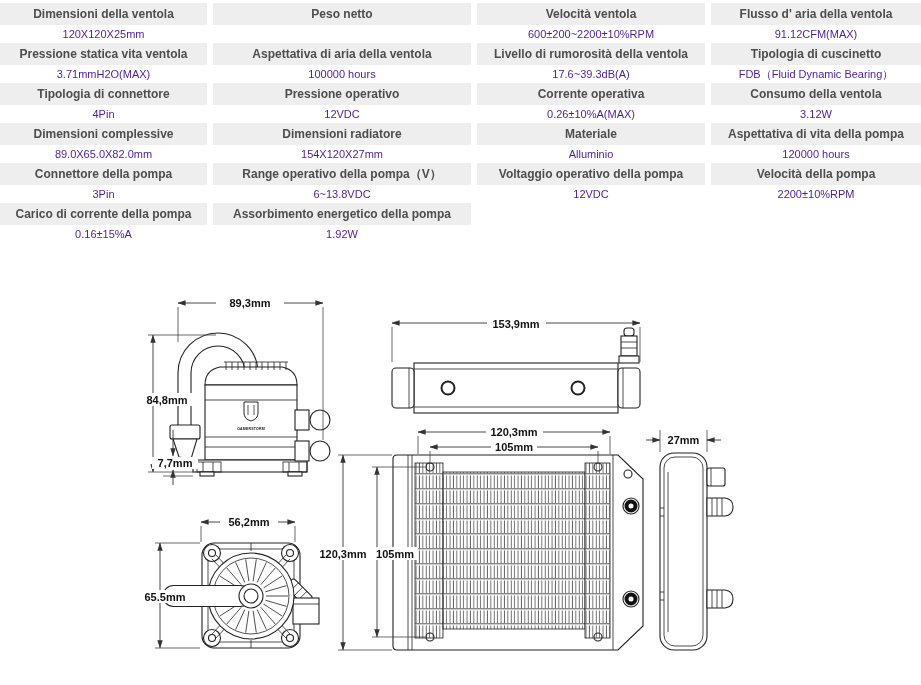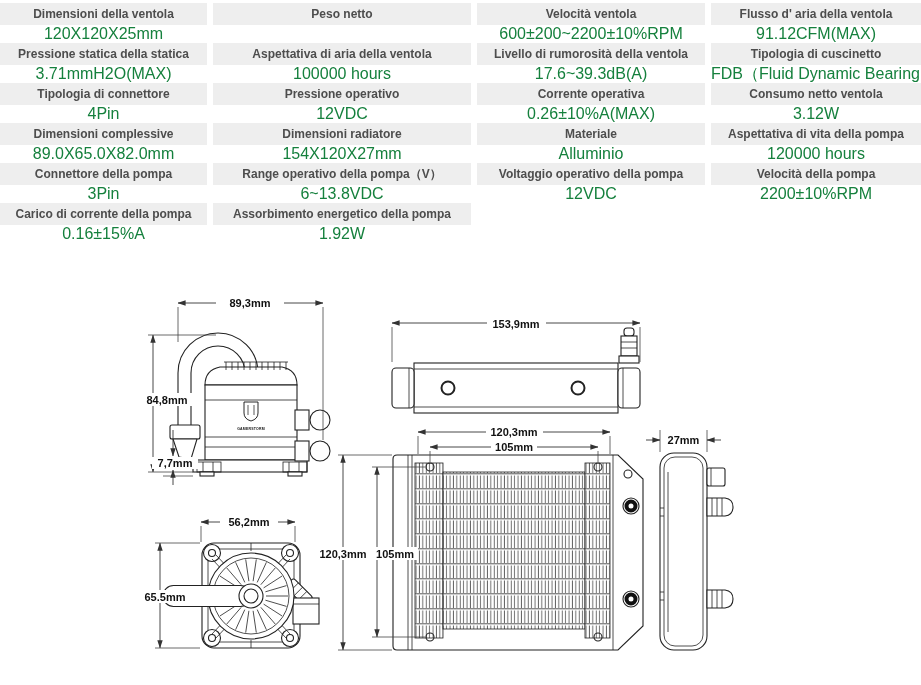--- a/index.html
+++ b/index.html
@@ -3,21 +3,21 @@
 <meta charset="utf-8">
 <style>
   html,body{margin:0;padding:0;background:#fff;}
   body{width:921px;height:685px;position:relative;overflow:hidden;
        font-family:"Liberation Sans","DejaVu Sans",sans-serif;}
   .spec-table{position:absolute;top:3px;left:0;width:921px;
     display:grid;grid-template-columns:207px 258px 228px 210px;column-gap:6px;}
   .spec-cell{display:flex;flex-direction:column;justify-content:space-between;}
   .cell-h{height:22px;line-height:22px;text-align:center;background:#eeeeee;
     color:#4d4d4d;font-size:12px;font-weight:bold;white-space:nowrap;overflow:hidden;}
-  .cell-v{height:18px;line-height:18px;text-align:center;color:#15803d;font-size:16px;white-space:nowrap;}
+  .cell-v{height:18px;line-height:18px;text-align:center;color:#4c1d95;font-size:11px;white-space:nowrap;}
   .diagram{position:absolute;top:280px;left:0;}
   .ln{fill:none;stroke:#222;stroke-width:1.1;}
   .thin{fill:none;stroke:#222;stroke-width:0.8;}
   .wf{fill:#fff;stroke:#222;stroke-width:1.1;}
   .dim-line{fill:none;stroke:#333;stroke-width:0.9;marker-start:url(#arr);marker-end:url(#arr);}
   .dim-end{fill:none;stroke:#333;stroke-width:0.9;marker-end:url(#arr);}
   .dim-start{fill:none;stroke:#333;stroke-width:0.9;marker-start:url(#arr);}
   .ext{fill:none;stroke:#444;stroke-width:0.8;}
   .dimtxt{font-family:"Liberation Sans","DejaVu Sans",sans-serif;font-size:11px;font-weight:bold;
     fill:#111;text-anchor:middle;}
@@ -39,21 +39,21 @@
   <div class="spec-cell" style="grid-row:1;grid-column:3">
       <div class="cell-h">Velocità ventola</div>
       <div class="cell-v">600±200~2200±10%RPM</div>
     </div>
   <div class="spec-cell" style="grid-row:1;grid-column:4">
       <div class="cell-h">Flusso d' aria della ventola</div>
       <div class="cell-v">91.12CFM(MAX)</div>
     </div>
 
   <div class="spec-cell" style="grid-row:2;grid-column:1">
-      <div class="cell-h">Pressione statica della statica</div>
+      <div class="cell-h">Pressione statica vita ventola</div>
       <div class="cell-v">3.71mmH2O(MAX)</div>
     </div>
   <div class="spec-cell" style="grid-row:2;grid-column:2">
       <div class="cell-h">Aspettativa di aria della ventola</div>
       <div class="cell-v">100000 hours</div>
     </div>
   <div class="spec-cell" style="grid-row:2;grid-column:3">
       <div class="cell-h">Livello di rumorosità della ventola</div>
       <div class="cell-v">17.6~39.3dB(A)</div>
     </div>
@@ -68,21 +68,21 @@
     </div>
   <div class="spec-cell" style="grid-row:3;grid-column:2">
       <div class="cell-h">Pressione operativo</div>
       <div class="cell-v">12VDC</div>
     </div>
   <div class="spec-cell" style="grid-row:3;grid-column:3">
       <div class="cell-h">Corrente operativa</div>
       <div class="cell-v">0.26±10%A(MAX)</div>
     </div>
   <div class="spec-cell" style="grid-row:3;grid-column:4">
-      <div class="cell-h">Consumo netto ventola</div>
+      <div class="cell-h">Consumo della ventola</div>
       <div class="cell-v">3.12W</div>
     </div>
 
   <div class="spec-cell" style="grid-row:4;grid-column:1">
       <div class="cell-h">Dimensioni complessive</div>
       <div class="cell-v">89.0X65.0X82.0mm</div>
     </div>
   <div class="spec-cell" style="grid-row:4;grid-column:2">
       <div class="cell-h">Dimensioni radiatore</div>
       <div class="cell-v">154X120X27mm</div>

